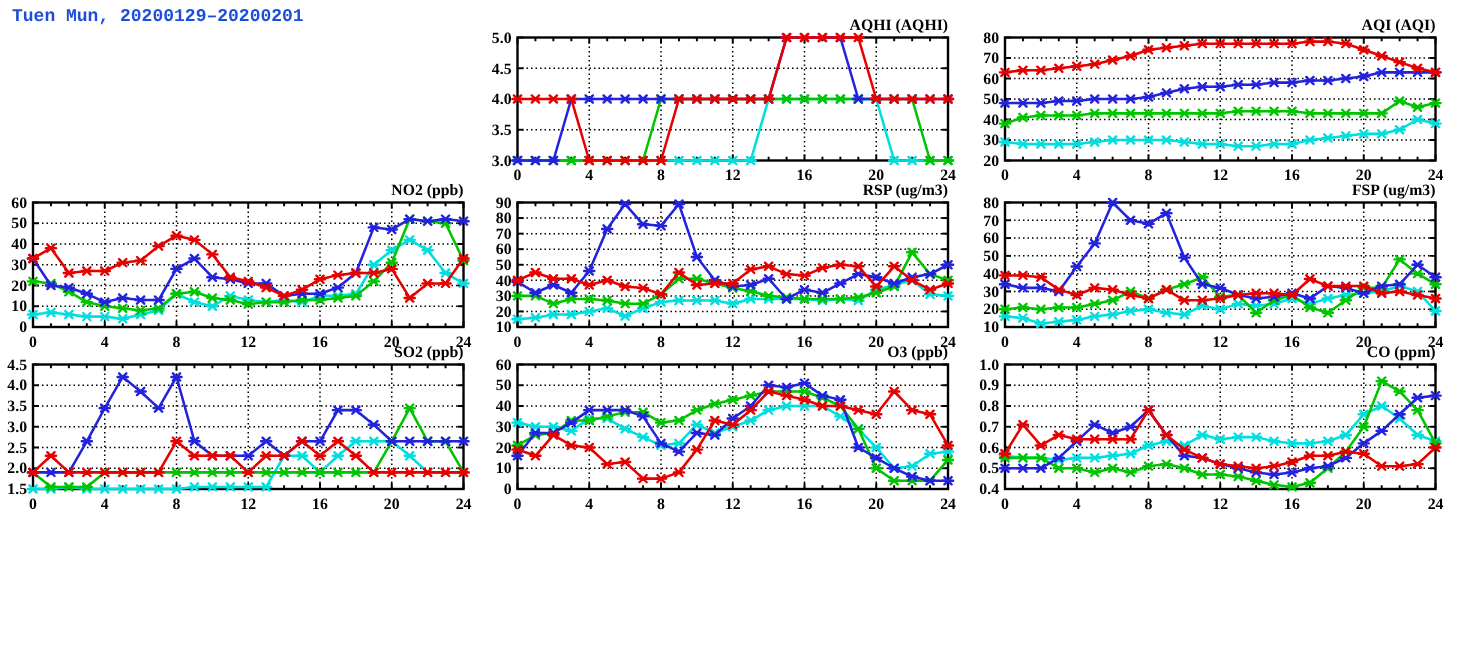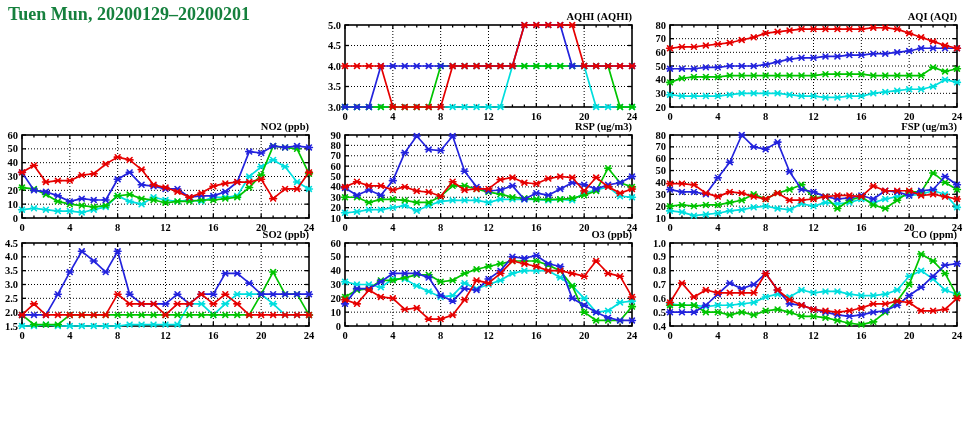--- a/index.html
+++ b/index.html
@@ -1,19 +1,19 @@
 <!DOCTYPE html>
 <html><head>
 <meta charset="utf-8">
 <style>
   html,body{margin:0;padding:0;background:#ffffff;}
   #stage{position:relative;width:975px;height:447px;background:#ffffff;overflow:hidden;}
   #page-title{position:absolute;left:8px;top:4px;
-    font-family:Liberation Serif, serif;
-    font-weight:bold;font-size:18px;color:#15803d;}
+    font-family:Liberation Mono, monospace;
+    font-weight:bold;font-size:12px;color:#1d4ed8;}
   #chart-canvas{position:absolute;left:0;top:0;}
   text{font-family:"Liberation Serif","DejaVu Serif",serif;font-weight:bold;fill:#000;}
   .ylab,.xlab{font-size:10.5px;}
   .ctitle{font-size:10.5px;}
   .grid{stroke:#000;stroke-width:1;stroke-dasharray:1 2;}
   .frame{fill:none;stroke:#000;stroke-width:1.6;}
   .tick{stroke:#000;stroke-width:1.3;}
   .dline{fill:none;stroke-width:1.7;stroke-linejoin:round;}
   .mark{fill:none;stroke-width:1.6;stroke-linecap:round;}
 </style>

